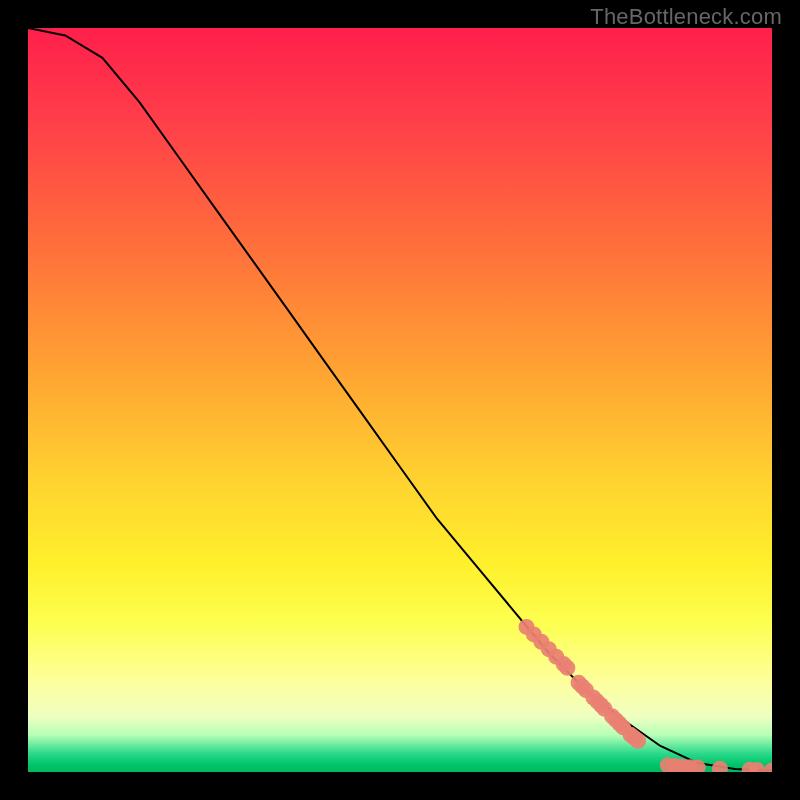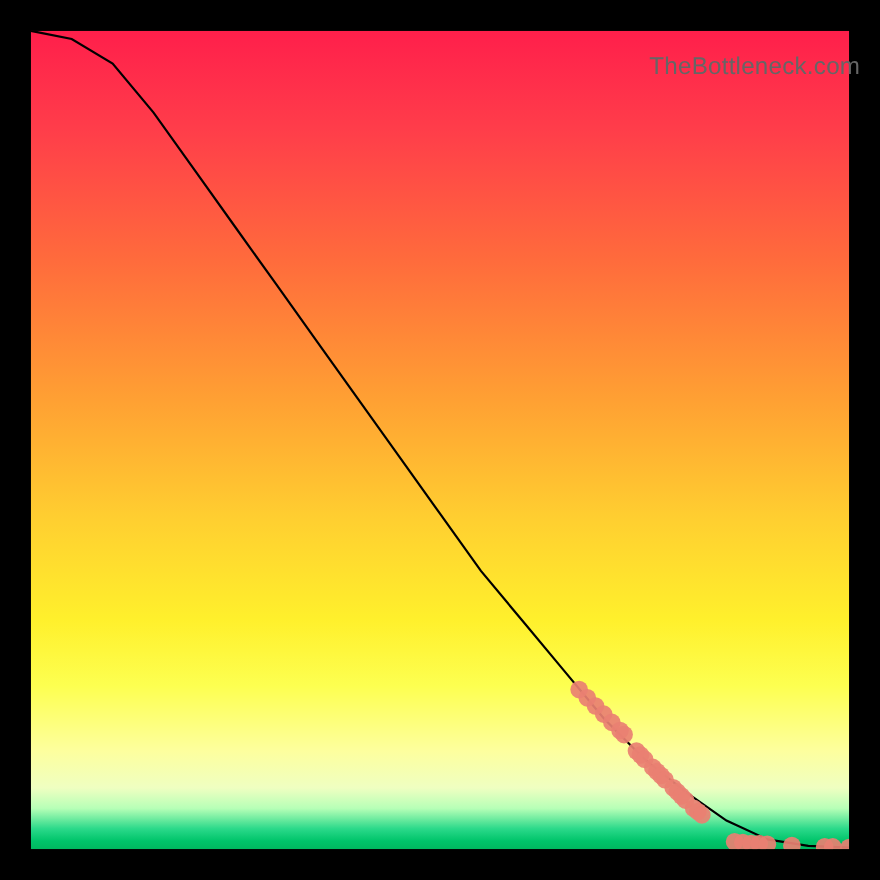--- a/index.html
+++ b/index.html
@@ -18,21 +18,20 @@
   }
   .watermark {
     position: absolute;
     top: 4px;
     right: 18px;
     color: #666666;
     font-size: 22px;
     font-weight: 500;
     letter-spacing: 0.2px;
     z-index: 10;
-    margin-top: 43px;
   }
   .plot-outer {
     position: absolute;
     left: 28px;
     top: 28px;
     width: 744px;
     height: 744px;
     overflow: hidden;
   }
   .gradient-bg {

